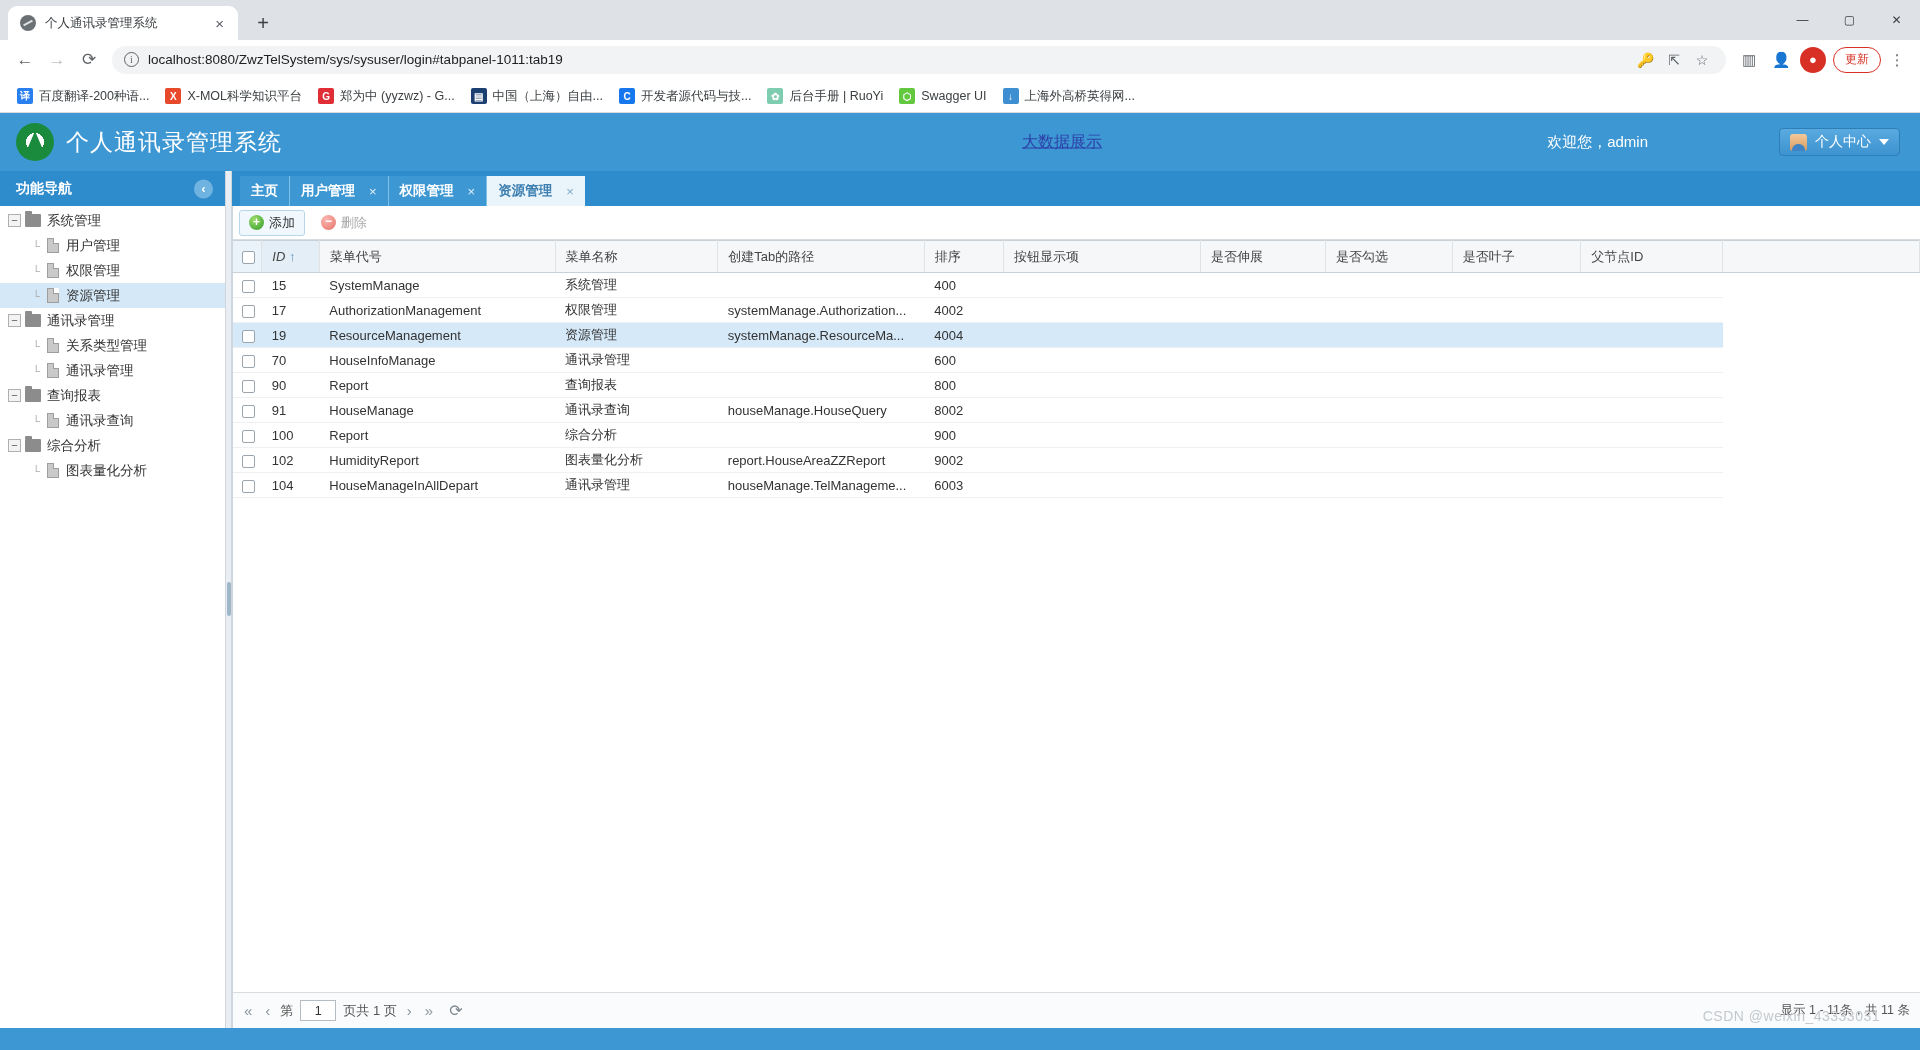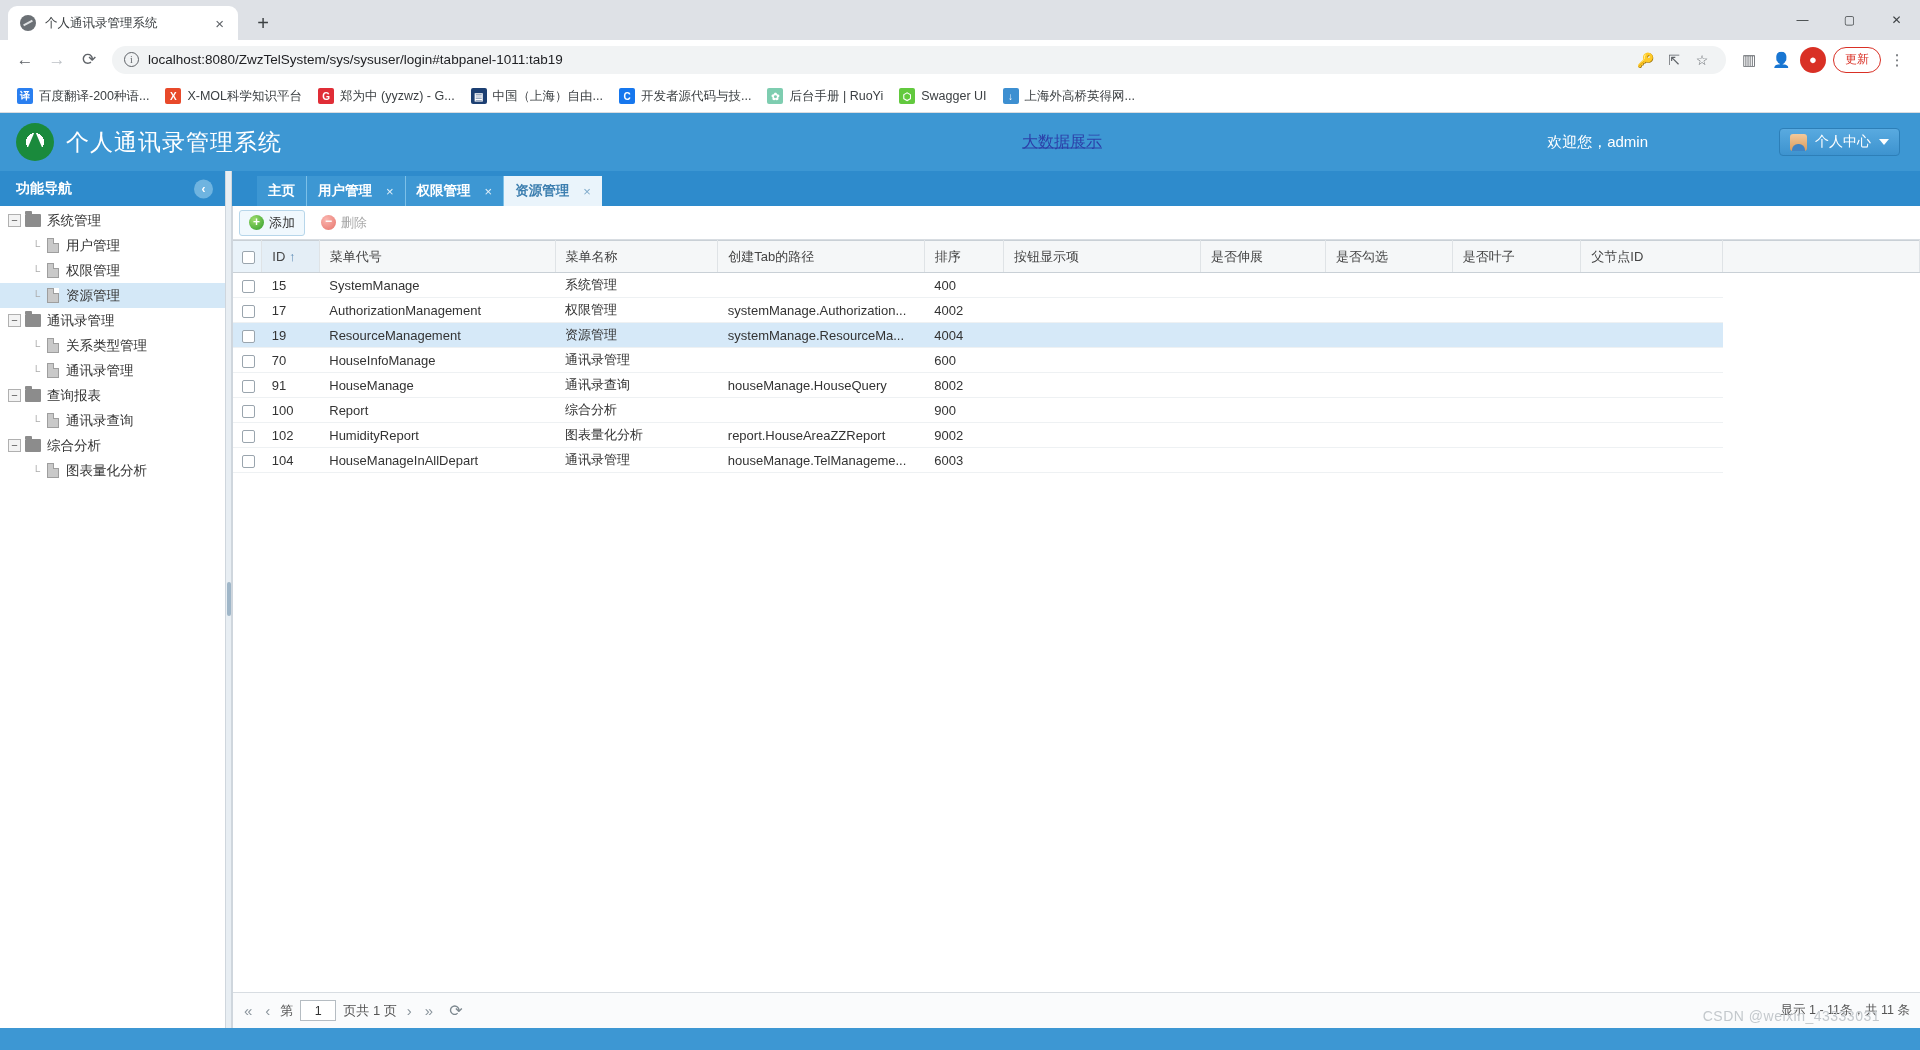--- a/index.html
+++ b/index.html
@@ -182,21 +182,21 @@
   }
   .sb-splitter::after {
     content: ""; position: absolute; left: 1px; top: 48%; width: 4px; height: 34px;
     background: #9fb6c8; border-radius: 2px;
   }
 
   
   .main { flex: 1; display: flex; flex-direction: column; min-width: 0; background: #fff; }
   .tabbar {
     height: 35px; background: #2e8bcc; display: flex; align-items: flex-end;
-    padding-left: 25px; flex: 0 0 35px;
+    padding-left: 8px; flex: 0 0 35px;
   }
   .mtab {
     height: 30px; display: flex; align-items: center; gap: 14px;
     padding: 0 11px; font-size: 13.5px; font-weight: bold; color: #fff;
     background: #3d97d3; border-right: 1px solid #7cc0e8; position: relative;
   }
   .mtab.active { background: #eaf4fb; color: #3d7fb0; border-right: none; }
   .mtab .tx { font-size: 13px; font-weight: normal; opacity: .85; }
   .mtab.active .tx { color: #6b9dc2; }
 
@@ -225,21 +225,21 @@
 
   .gridscroll { flex: 1; overflow: hidden; min-height: 0; background: #fff; }
   table.grid { border-collapse: collapse; table-layout: fixed; }
   table.grid th {
     background: #f5f7f8; border-right: 1px solid #dfe3e6; border-bottom: 1px solid #c9d0d6;
     border-top: 1px solid #c9d0d6;
     height: 32px; font-size: 13px; font-weight: normal; color: #444;
     text-align: left; padding: 0 10px; white-space: nowrap;
   }
   table.grid th.chk { background: #eaf3fa; padding: 0 0 0 9px; }
-  table.grid th.sorted { background: #e4eef6; }
+  table.grid th.sorted { background: #e4eef6; font-style: italic; }
   table.grid td {
     height: 25px; font-size: 13px; color: #333; padding: 0 10px;
     border-bottom: 1px solid #eef1f3; white-space: nowrap;
     overflow: hidden; text-overflow: ellipsis;
   }
   table.grid td.chk { padding: 0 0 0 9px; }
   table.grid tr.row-sel td { background: #d6e9f8; }
   .cbx { width: 13px; height: 13px; border: 1px solid #9aa5ae; background: #fff;
          border-radius: 2px; display: inline-block; vertical-align: middle; }
 
@@ -519,20 +519,34 @@
                     <td>600</td>
                     <td></td>
                     <td></td>
                     <td></td>
                     <td></td>
                     <td></td>
                     <td style="border-bottom: none; background: rgb(255, 255, 255);"></td>
                   </tr>
                   <tr class="">
                     <td class="chk"><span class="cbx"></span></td>
+                    <td>90</td>
+                    <td>Report</td>
+                    <td>查询报表</td>
+                    <td></td>
+                    <td>800</td>
+                    <td></td>
+                    <td></td>
+                    <td></td>
+                    <td></td>
+                    <td></td>
+                    <td style="border-bottom: none; background: rgb(255, 255, 255);"></td>
+                  </tr>
+                  <tr class="">
+                    <td class="chk"><span class="cbx"></span></td>
                     <td>91</td>
                     <td>HouseManage</td>
                     <td>通讯录查询</td>
                     <td>houseManage.HouseQuery</td>
                     <td>8002</td>
                     <td></td>
                     <td></td>
                     <td></td>
                     <td></td>
                     <td></td>

